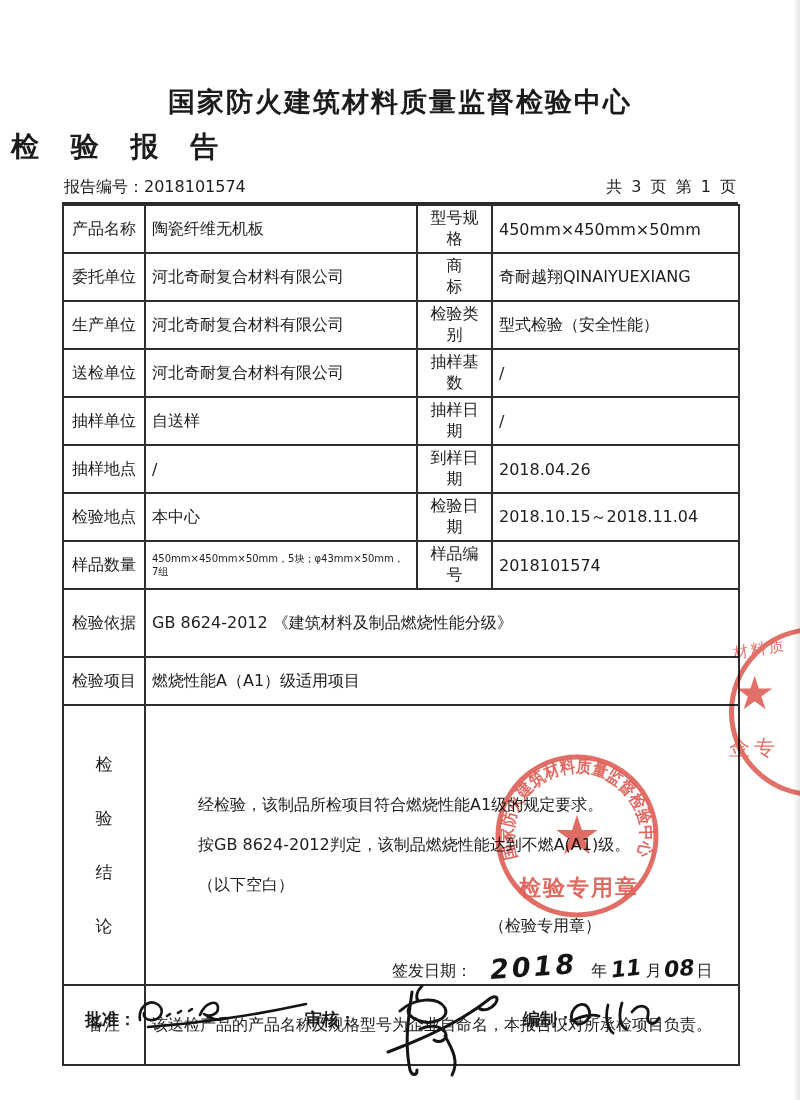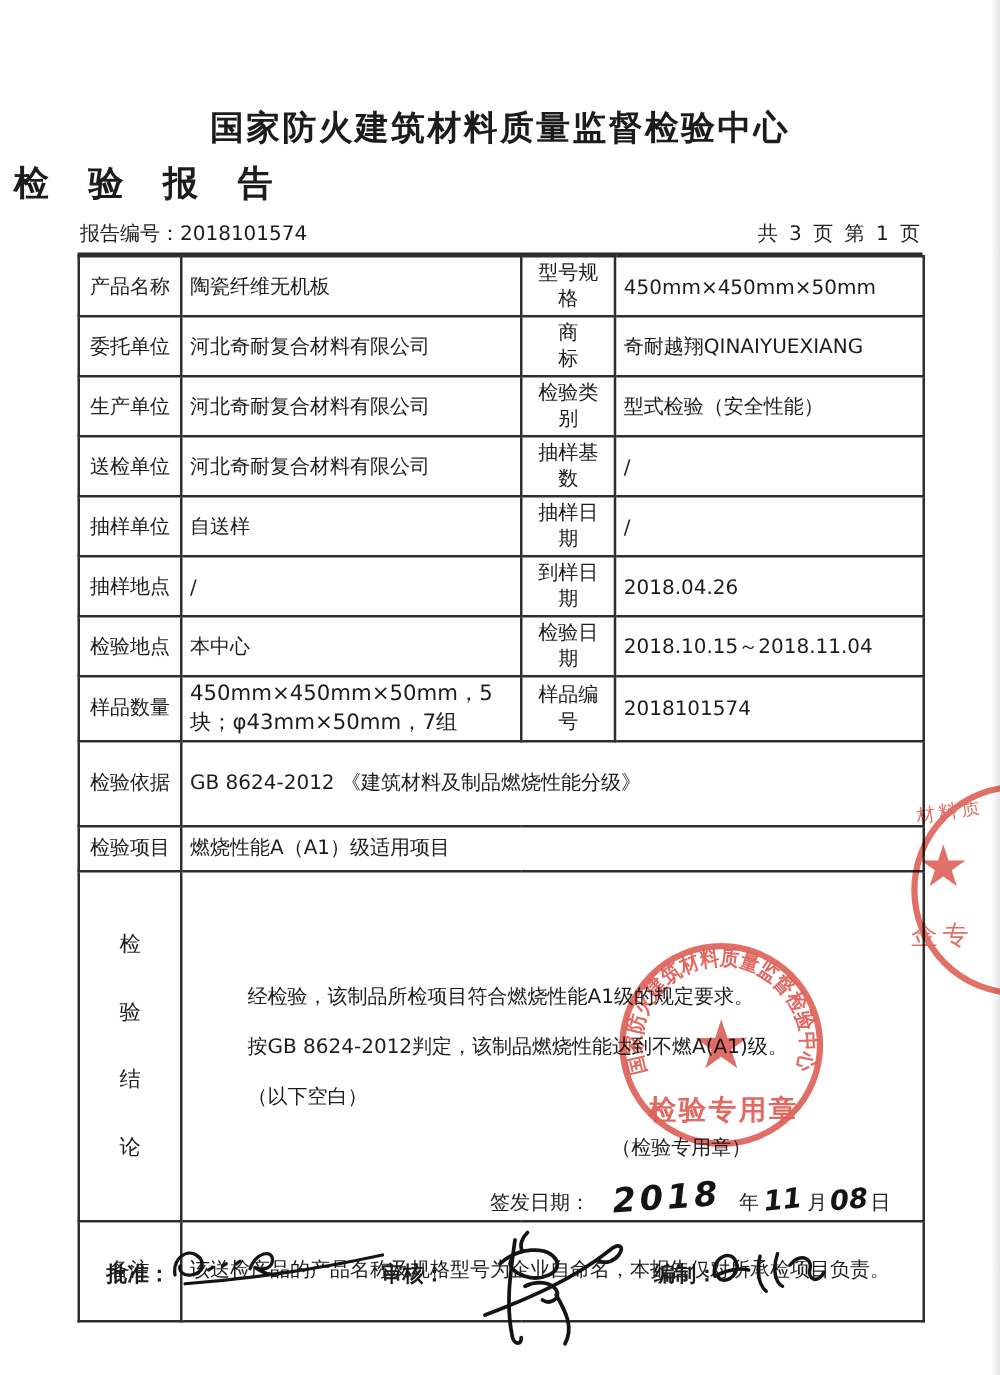--- a/index.html
+++ b/index.html
@@ -21,21 +21,21 @@
     border-bottom:2px solid #2a2a2a;font-size:16px;}
   .report-line .left{position:absolute;left:2px;bottom:4px;}
   .report-line .right{position:absolute;right:0;bottom:4px;letter-spacing:2px;margin-left:12px;}
 
   table.main{position:absolute;left:62px;top:204px;width:676px;
     border-collapse:collapse;table-layout:fixed;}
   table.main td{border:2px solid #2e2e2e;font-size:16px;padding:2px 6px;
     vertical-align:middle;overflow:hidden;}
   td.lbl{text-align:center;padding:2px 2px;}
   td.val{text-align:left;padding-left:9px;}
-  td.val.small{font-size:17px;line-height:1.35;}
+  td.val.small{font-size:10px;line-height:1.35;}
 
   
   td.concl-lbl{text-align:center;}
   .vstack{display:flex;flex-direction:column;align-items:center;gap:31px;font-size:17px;}
   td.concl-body{position:relative;vertical-align:top;padding:0;}
   .concl-text{padding:20px 10px 0 30px;}
   .concl-text p{margin:0 0 21px 16px;font-size:16px;line-height:1.2;}
   .seal-note{position:absolute;left:343px;top:210px;font-size:16px;white-space:nowrap;}
   .issue-line{position:absolute;left:246px;top:245px;white-space:nowrap;font-size:16px;}
   .hw{font-style:italic;font-weight:600;color:#141414;display:inline-block;}
@@ -127,21 +127,21 @@
   <tr style="height:45px">
     <td class="lbl">样品数量</td>
     <td class="val small">450mm×450mm×50mm，5块；φ43mm×50mm，7组</td>
     <td class="lbl">样品编号</td>
     <td class="val">2018101574</td>
   </tr>
   <tr style="height:68px">
     <td class="lbl">检验依据</td>
     <td class="val" colspan="3">GB 8624-2012 《建筑材料及制品燃烧性能分级》</td>
   </tr>
-  <tr style="height:36px">
+  <tr style="height:48px">
     <td class="lbl">检验项目</td>
     <td class="val" colspan="3">燃烧性能A（A1）级适用项目</td>
   </tr>
   <tr style="height:280px">
     <td class="concl-lbl">
       <div class="vstack">
         <span>检</span>
         <span>验</span>
         <span>结</span>
         <span>论</span>

